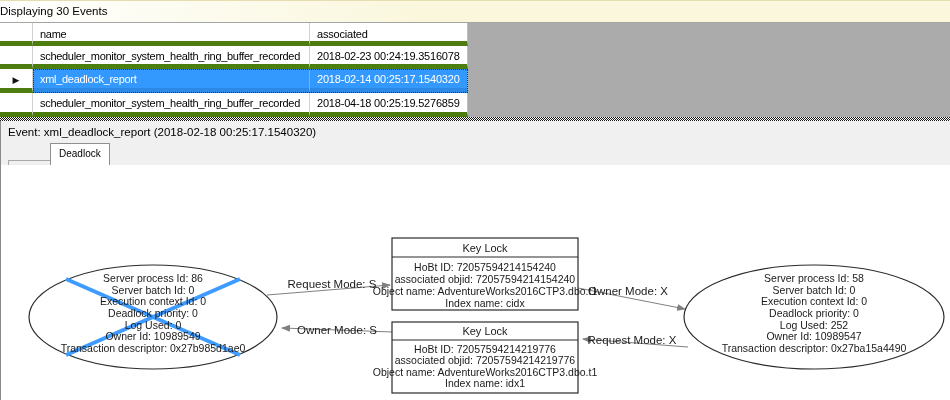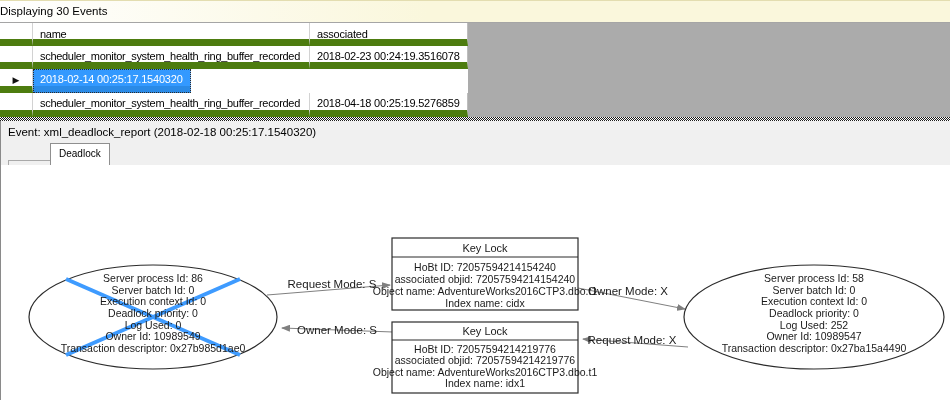--- a/index.html
+++ b/index.html
@@ -13,21 +13,21 @@
     position:absolute;top:0;left:0;width:950px;height:23px;
     background:linear-gradient(to right,#ffffff 0%,var(--info_bar,#faf7dc) 45%,var(--info_bar,#faf7dc) 100%);
     border-top:1px solid #e3ddb0;border-bottom:1px solid #a5a5a5;
     font-size:11.5px;line-height:21px;
   }
   
   .grid{position:absolute;top:23px;left:0;width:468px;font-size:11px;}
   .grow{display:flex;height:23px;}
   .grow.r2,.grow.r3{height:24px;}
   .cell{
-    background:#fff;border-right:1px solid #d2d2d2;border-bottom:7px solid #4d7c0f;
+    background:#fff;border-right:1px solid #d2d2d2;border-bottom:5px solid #4d7c0f;
     line-height:21px;padding-left:7px;white-space:nowrap;overflow:hidden;flex:none;
   }
   .sel-cell{width:33px;padding:0;text-align:center;}
   .name-cell{width:277px;letter-spacing:-0.3px;}
   .ts-cell{width:158px;letter-spacing:-0.2px;border-right:1px solid #bdbdbd;}
   .hdr .cell{line-height:22px;}
   .selwrap{display:flex;outline:1px dotted #2a2a2a;outline-offset:-1px;}
   .selwrap .cell{background:var(--selection,#3399ff);color:#fff;border-right-color:#6fb4ff;border-bottom-color:#2a8ae6;}
   .row-arrow{font-size:9px;color:#111;line-height:23px;display:inline-block;}
   .grid-empty{position:absolute;top:23px;left:468px;width:482px;height:94px;background:var(--grid_gray,#ababab);}
@@ -77,20 +77,21 @@
     <div class="grow r1">
       <div class="cell sel-cell"></div>
       <div class="cell name-cell">scheduler_monitor_system_health_ring_buffer_recorded</div>
       <div class="cell ts-cell">2018-02-23 00:24:19.3516078</div>
     </div>
     <div class="grow r2">
       <div class="cell sel-cell">
         <span class="row-arrow">▶</span>
       </div>
       <div class="selwrap">
+        <div class="cell name-cell">xml_deadlock_report</div>
         <div class="cell ts-cell">2018-02-14 00:25:17.1540320</div>
       </div>
     </div>
     <div class="grow r3">
       <div class="cell sel-cell"></div>
       <div class="cell name-cell">scheduler_monitor_system_health_ring_buffer_recorded</div>
       <div class="cell ts-cell">2018-04-18 00:25:19.5276859</div>
     </div>
   </div>
   <div class="grid-empty"></div>

